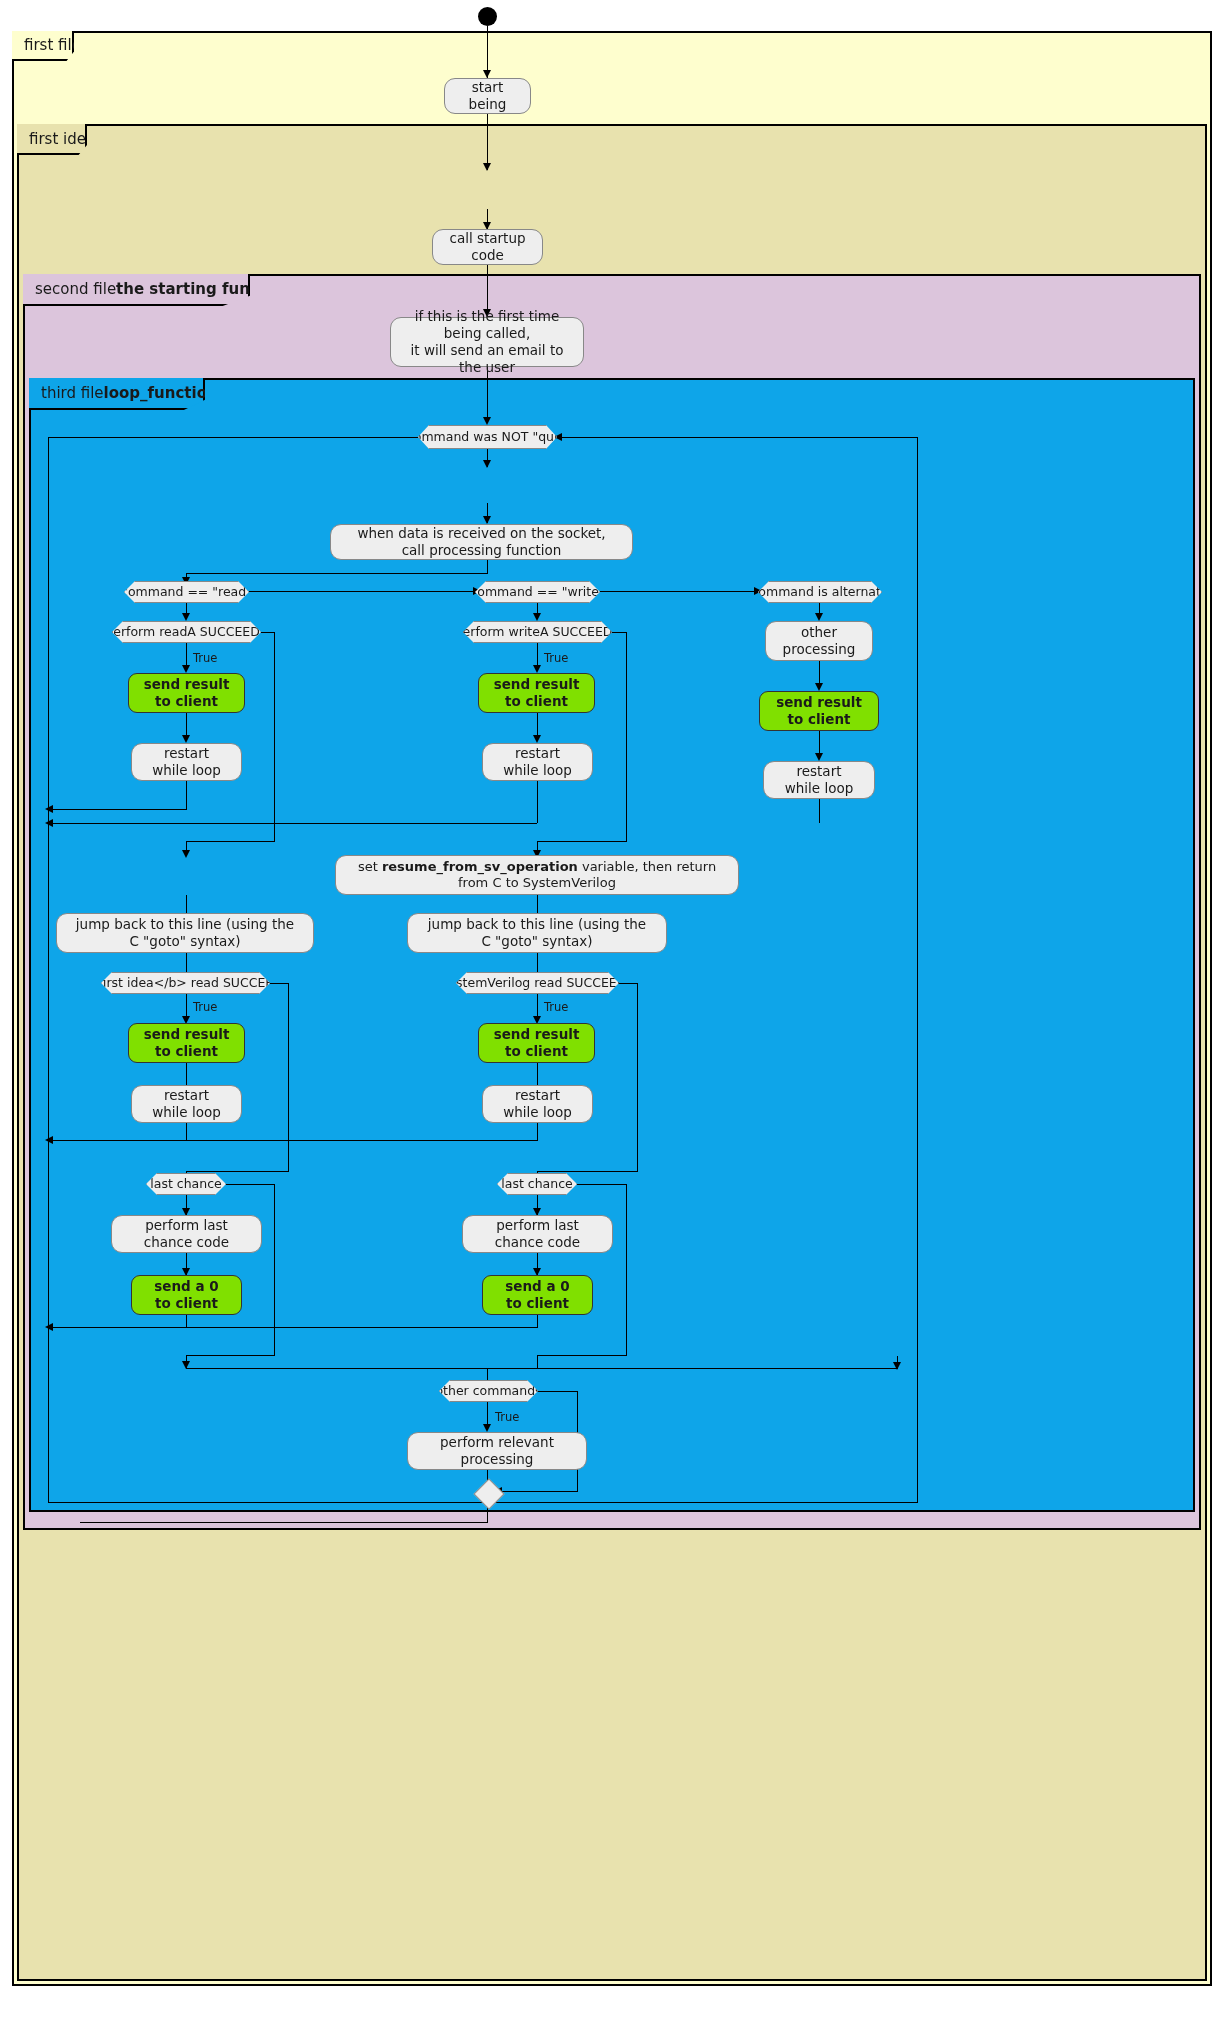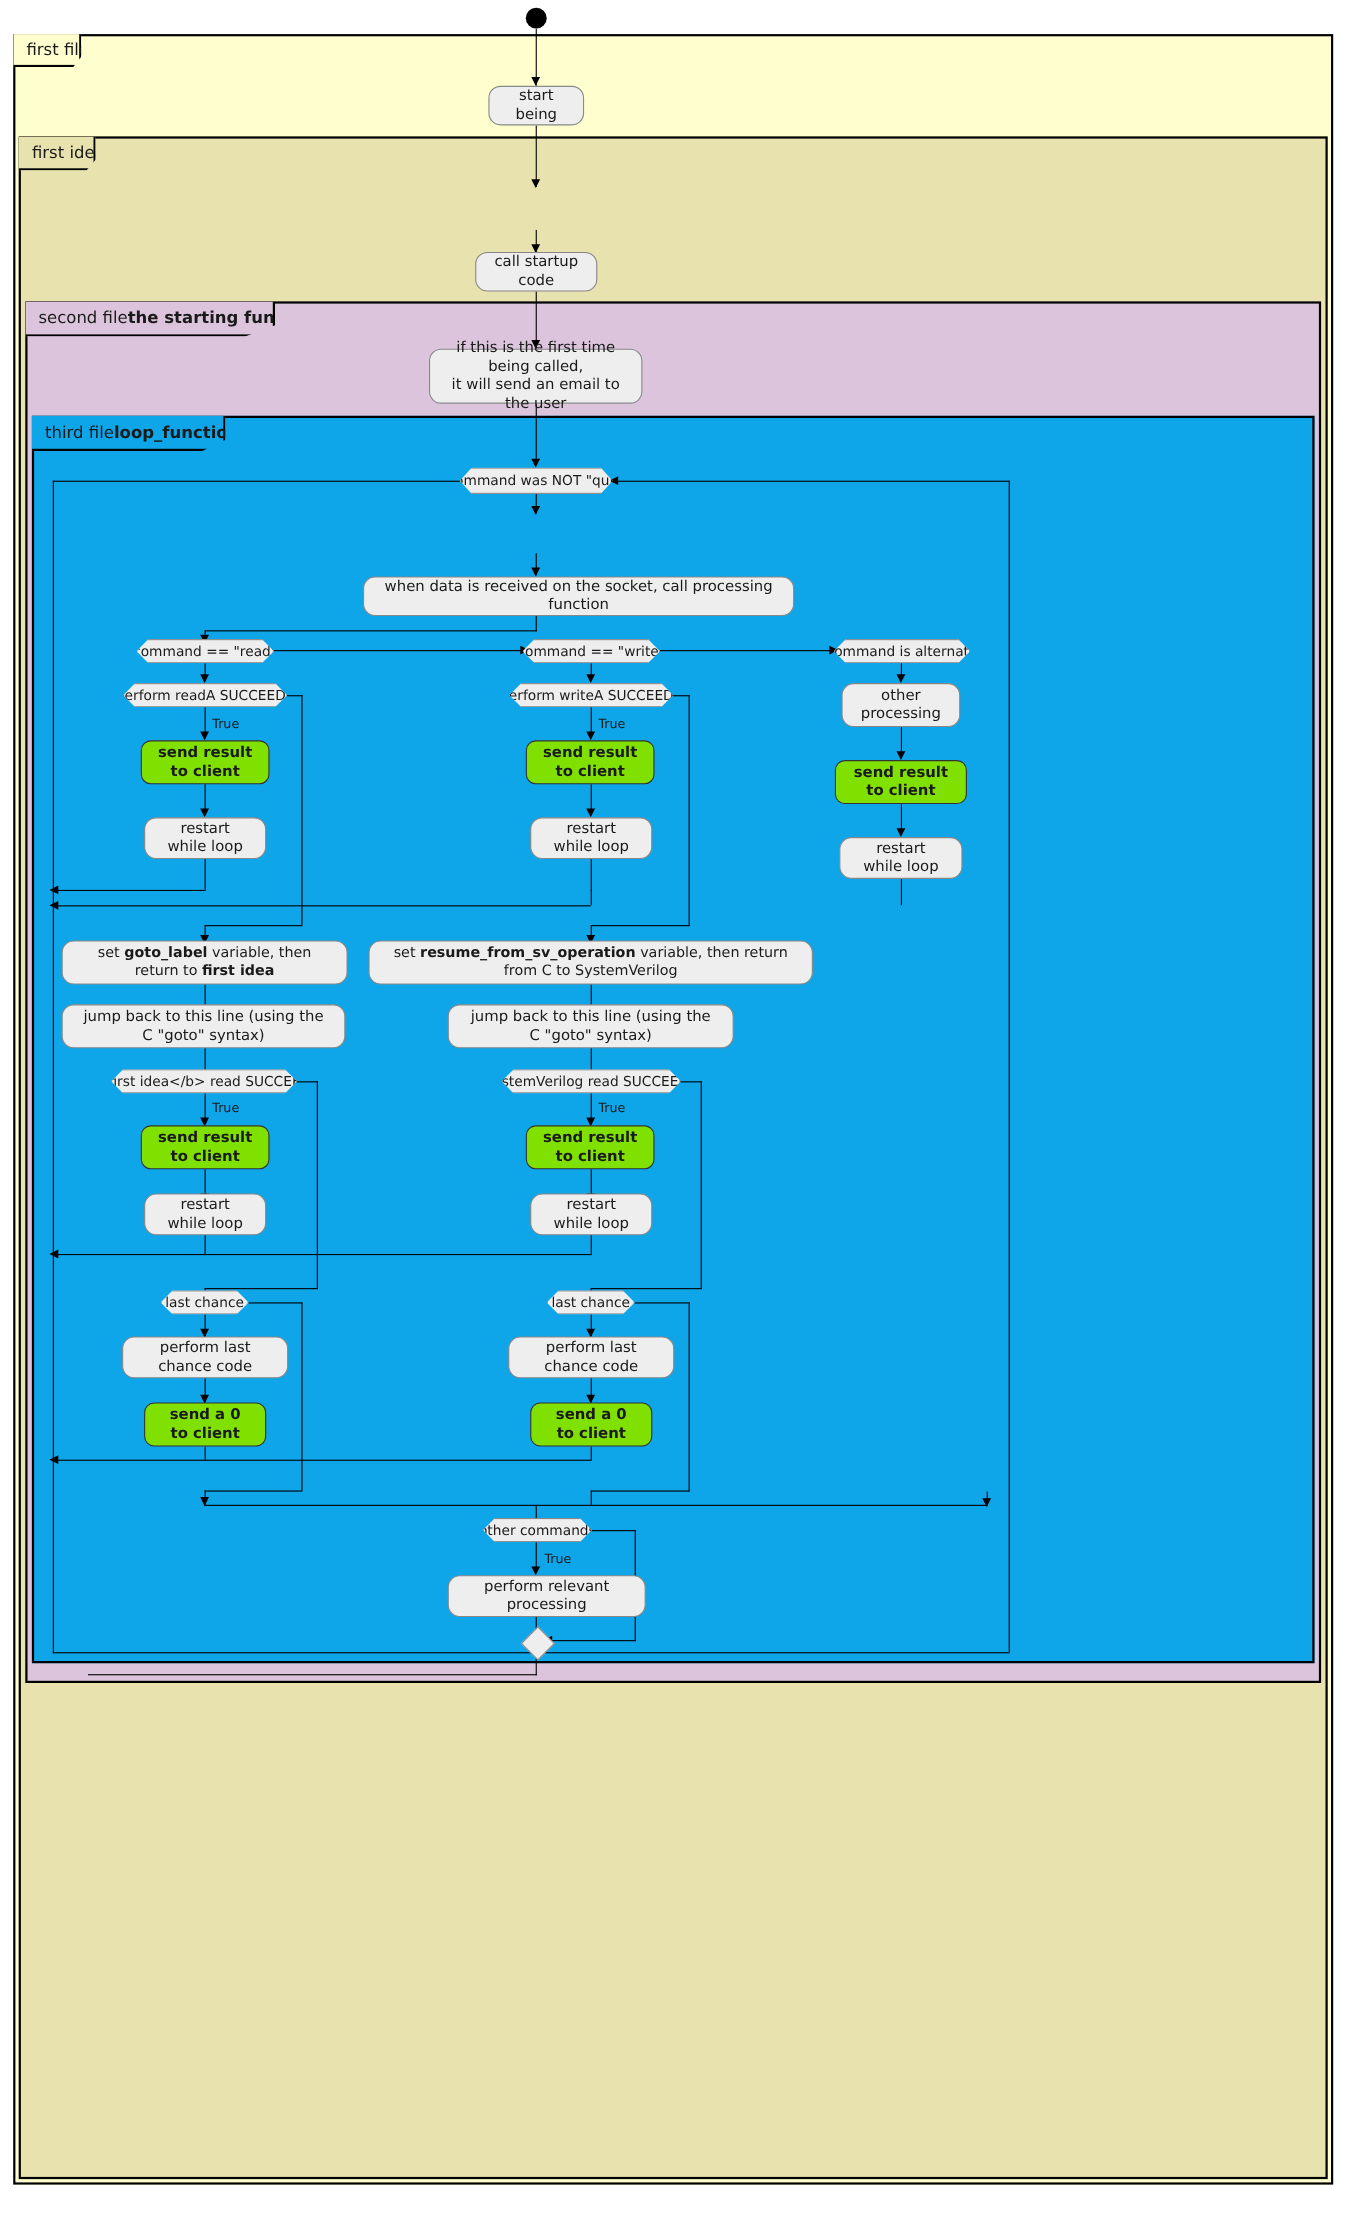--- a/index.html
+++ b/index.html
@@ -110,21 +110,21 @@
   <div class="arw l" style="left:554px;top:433px;"></div>
   <div class="ln lnv" style="left:917px;top:437px;height:1066px;"></div>
   <div class="ln lnh" style="left:490px;top:1502px;width:427px;"></div>
 
   <div class="ln lnv" style="left:487px;top:449px;height:18px;"></div>
   <div class="arw d" style="left:483px;top:460px;"></div>
 
   <div class="ln lnv" style="left:487px;top:503px;height:20px;"></div>
   <div class="arw d" style="left:483px;top:516px;"></div>
 
-  <div class="node act" style="left:330px;top:524px;width:392px;height:36px;">
+  <div class="node act" style="left:330px;top:524px;width:303px;height:36px;">
     <span>when data is received on the socket, call processing function</span>
   </div>
 
   <div class="ln lnv" style="left:487px;top:560px;height:14px;"></div>
   <div class="ln lnh" style="left:186px;top:573px;width:302px;"></div>
   <div class="ln lnv" style="left:186px;top:573px;height:8px;"></div>
   <div class="arw d" style="left:182px;top:577px;"></div>
 
   <div class="node diam" style="left:124px;top:581px;width:125px;height:22px;">
     <span>command == "read"</span>
@@ -211,23 +211,20 @@
     <span>send result to client</span>
   </div>
   <div class="ln lnv" style="left:819px;top:731px;height:28px;"></div>
   <div class="arw d" style="left:815px;top:753px;"></div>
 
   <div class="node act" style="left:763px;top:761px;width:112px;height:38px;">
     <span>restart while loop</span>
   </div>
   <div class="ln lnv" style="left:819px;top:799px;height:24px;"></div>
 
-  <div class="node act" style="left:56px;top:855px;width:260px;height:40px;font-size:13px;">
-    <span><span>set </span><b>goto_label</b><span> variable, then return to </span><b>first idea</b></span>
-  </div>
   <div class="ln lnv" style="left:186px;top:895px;height:28px;"></div>
   <div class="arw d" style="left:182px;top:917px;"></div>
 
   <div class="node act" style="left:335px;top:855px;width:404px;height:40px;font-size:13px;">
     <span><span>set </span><b>resume_from_sv_operation</b><span> variable, then return from C to SystemVerilog</span></span>
   </div>
   <div class="ln lnv" style="left:537px;top:895px;height:28px;"></div>
   <div class="arw d" style="left:533px;top:917px;"></div>
 
   <div class="node act" style="left:56px;top:913px;width:258px;height:40px;">

